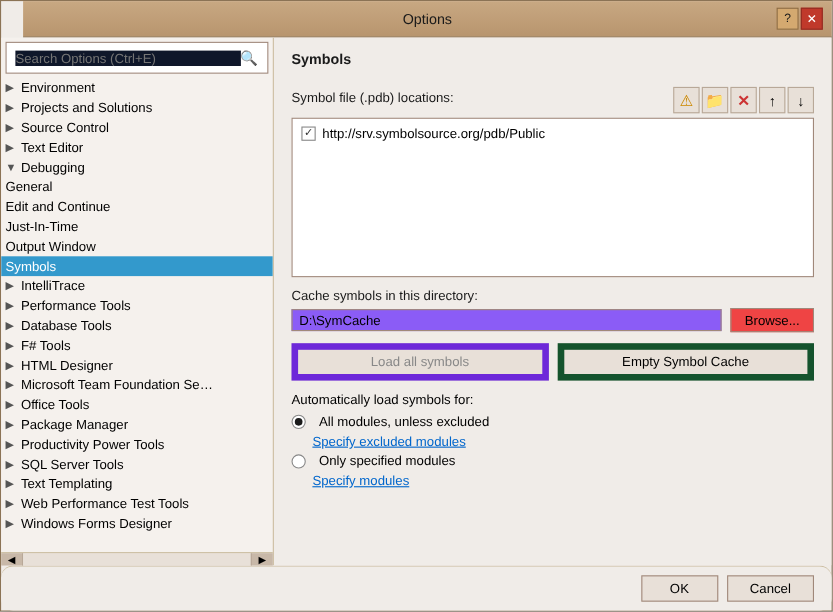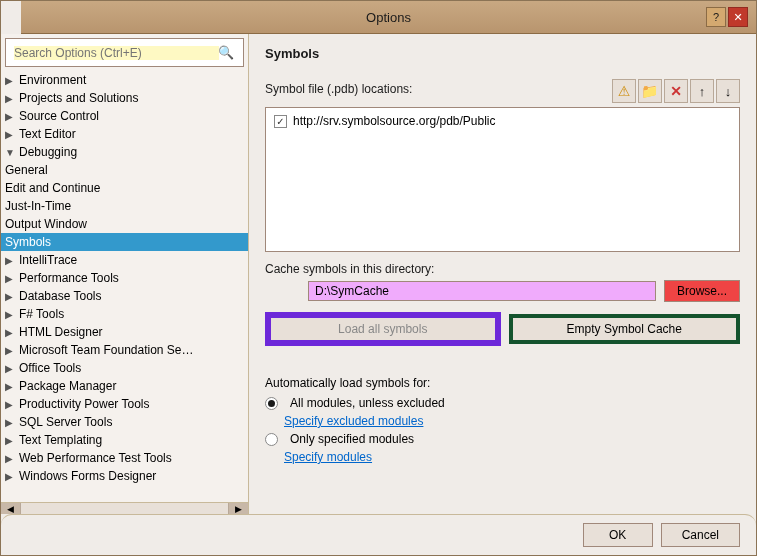--- a/index.html
+++ b/index.html
@@ -83,21 +83,21 @@
       background: white;
       margin: 4px;
       border: 1px solid #a0887a;
     }
     .search-input {
       flex: 1;
       border: none;
       outline: none;
       font-size: 12px;
       color: #888;
-      background: #fef9c3;
+      background: #0f172a;
     }
     .search-icon {
       color: #888;
       font-size: 13px;
     }
     .tree-container {
       flex: 1;
       overflow-y: auto;
       overflow-x: hidden;
     }
@@ -212,24 +212,23 @@
     .cache-row {
       display: flex;
       align-items: center;
       gap: 8px;
       margin-top: 4px;
     }
     .cache-input {
       flex: 1;
       padding: 2px 6px;
       border: 1px solid #a0887a;
-      background: #f0abfc;
+      background: #8b5cf6;
       font-size: 12px;
       outline: none;
-      margin-left: 43px;
     }
     .browse-btn {
       padding: 3px 12px;
       border: 1px solid #a0887a;
       background: #ef4444;
       font-size: 12px;
       cursor: pointer;
       white-space: nowrap;
     }
     .action-row {
@@ -242,27 +241,27 @@
       padding: 4px 12px;
       border: 6px solid #6d28d9;
       background: #e8e0d8;
       font-size: 12px;
       cursor: pointer;
       color: #888;
     }
     .empty-btn {
       flex: 1;
       padding: 4px 12px;
-      border: 4px solid #14532d;
+      border: 6px solid #14532d;
       background: #e8e0d8;
       font-size: 12px;
       cursor: pointer;
     }
     .auto-load-section {
-      margin-top: 20px;
+      margin-top: 0;
     }
     .auto-load-label {
       font-size: 12px;
       margin-bottom: 6px;
     }
     .radio-row {
       display: flex;
       align-items: center;
       gap: 12px;
       margin-bottom: 4px;

